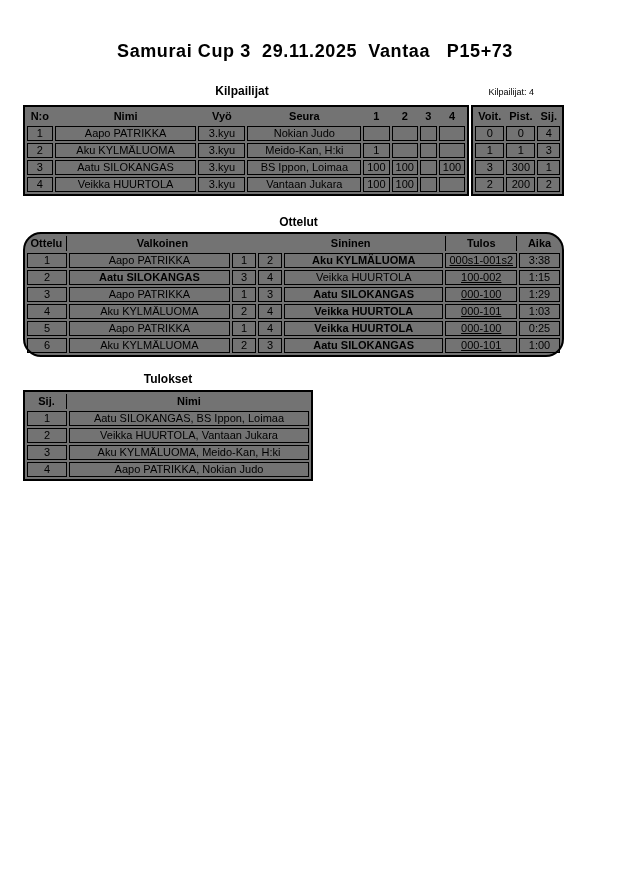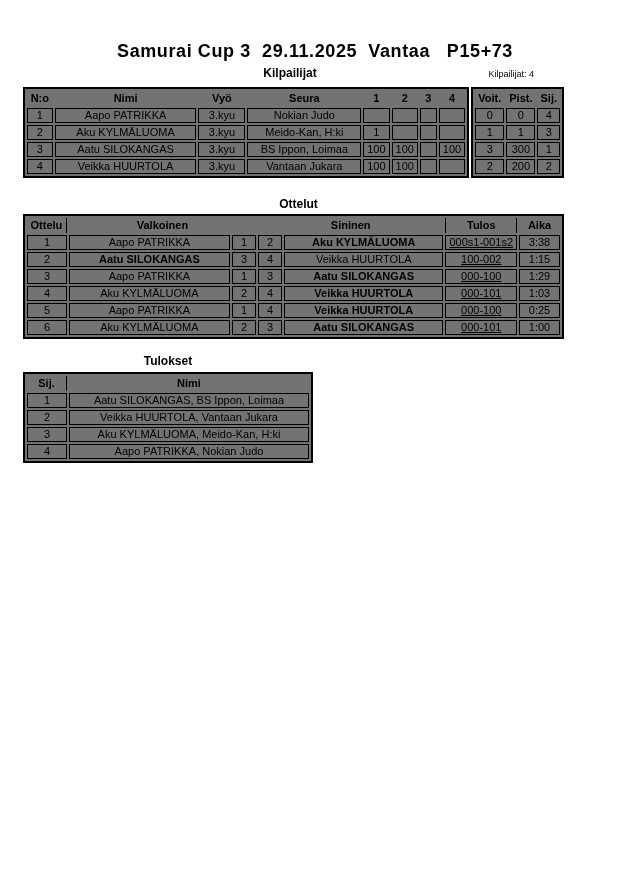--- a/index.html
+++ b/index.html
@@ -6,32 +6,32 @@
   .page{
     position:relative;width:564px;height:891px;background:#fff;
     font-family:"Liberation Sans","DejaVu Sans",sans-serif;color:#000;
     overflow:hidden;
   }
   .title{
     margin-top:40px;width:630px;text-align:center;
     font-size:18px;font-weight:bold;letter-spacing:0.6px;white-space:pre;
     line-height:22px;
   }
-  .head-row{position:relative;margin-top:3px;height:16px;padding-left:48px;}
+  .head-row{position:relative;margin-top:21px;height:16px;}
   .sec-heading{font-size:12px;font-weight:bold;text-align:center;line-height:16px;white-space:pre;}
   .k-heading{margin-left:23px;width:438px;}
   .o-heading{margin-left:23px;width:551px;margin-top:18px;height:16px;}
   .r-heading{margin-left:23px;width:290px;margin-top:14px;height:16px;}
   .k-count{position:absolute;top:3px;right:30px;font-size:9px;line-height:12px;}
   .twrap{display:flex;gap:2px;margin-left:23px;margin-top:6px;align-items:flex-start;}
   table.tbl{
     border-collapse:separate;border-spacing:2px;border:2px solid #000;
     table-layout:fixed;background:#737373;
   }
-  table.t2{margin-left:23px;margin-top:2px;}
+  table.t2{margin-left:23px;margin-top:2px;border-radius:18px;}
   table.t3{margin-left:23px;margin-top:3px;}
   .tbl th,.tbl td{
     box-sizing:border-box;height:15px;padding:0 3px;line-height:13px;
     font-size:11px;white-space:nowrap;overflow:visible;vertical-align:middle;
   }
   .tbl th{font-weight:bold;border:none;text-align:center;}
   .tbl td{border:1px solid #000;}
   .c{text-align:center;}
   .l{text-align:center;margin-left:12px;}
   .hl{text-align:left;padding-left:2px;}

